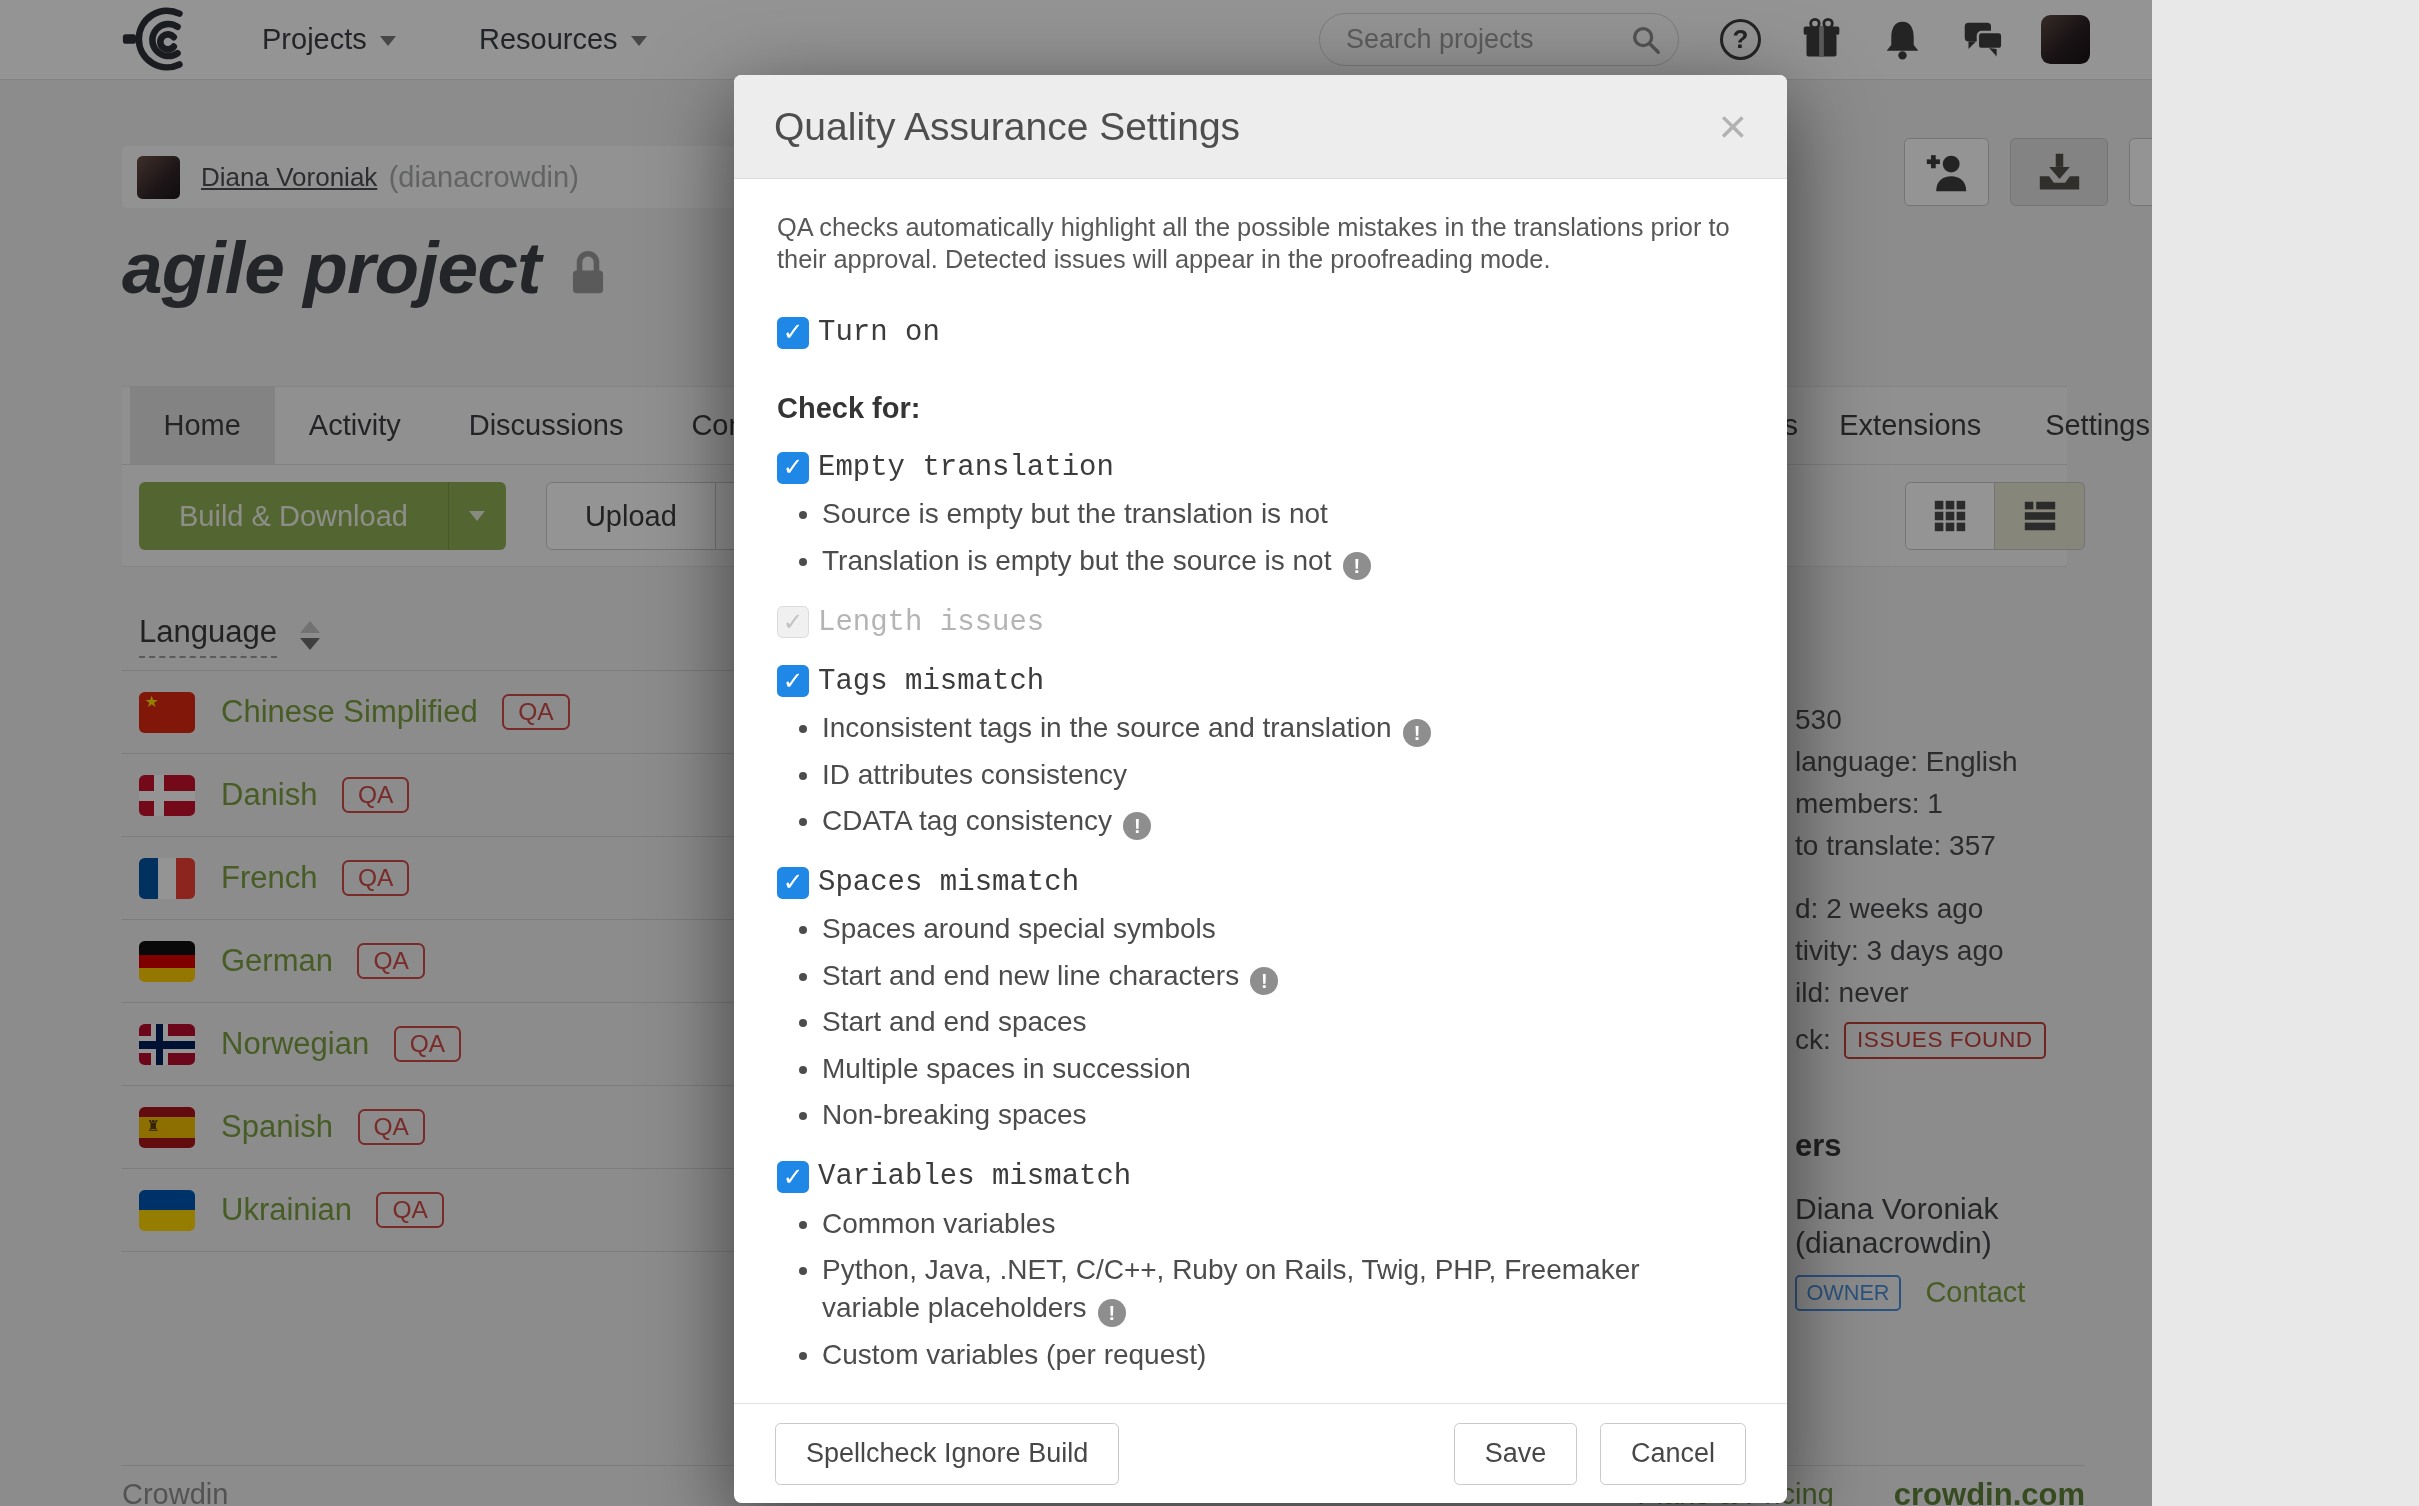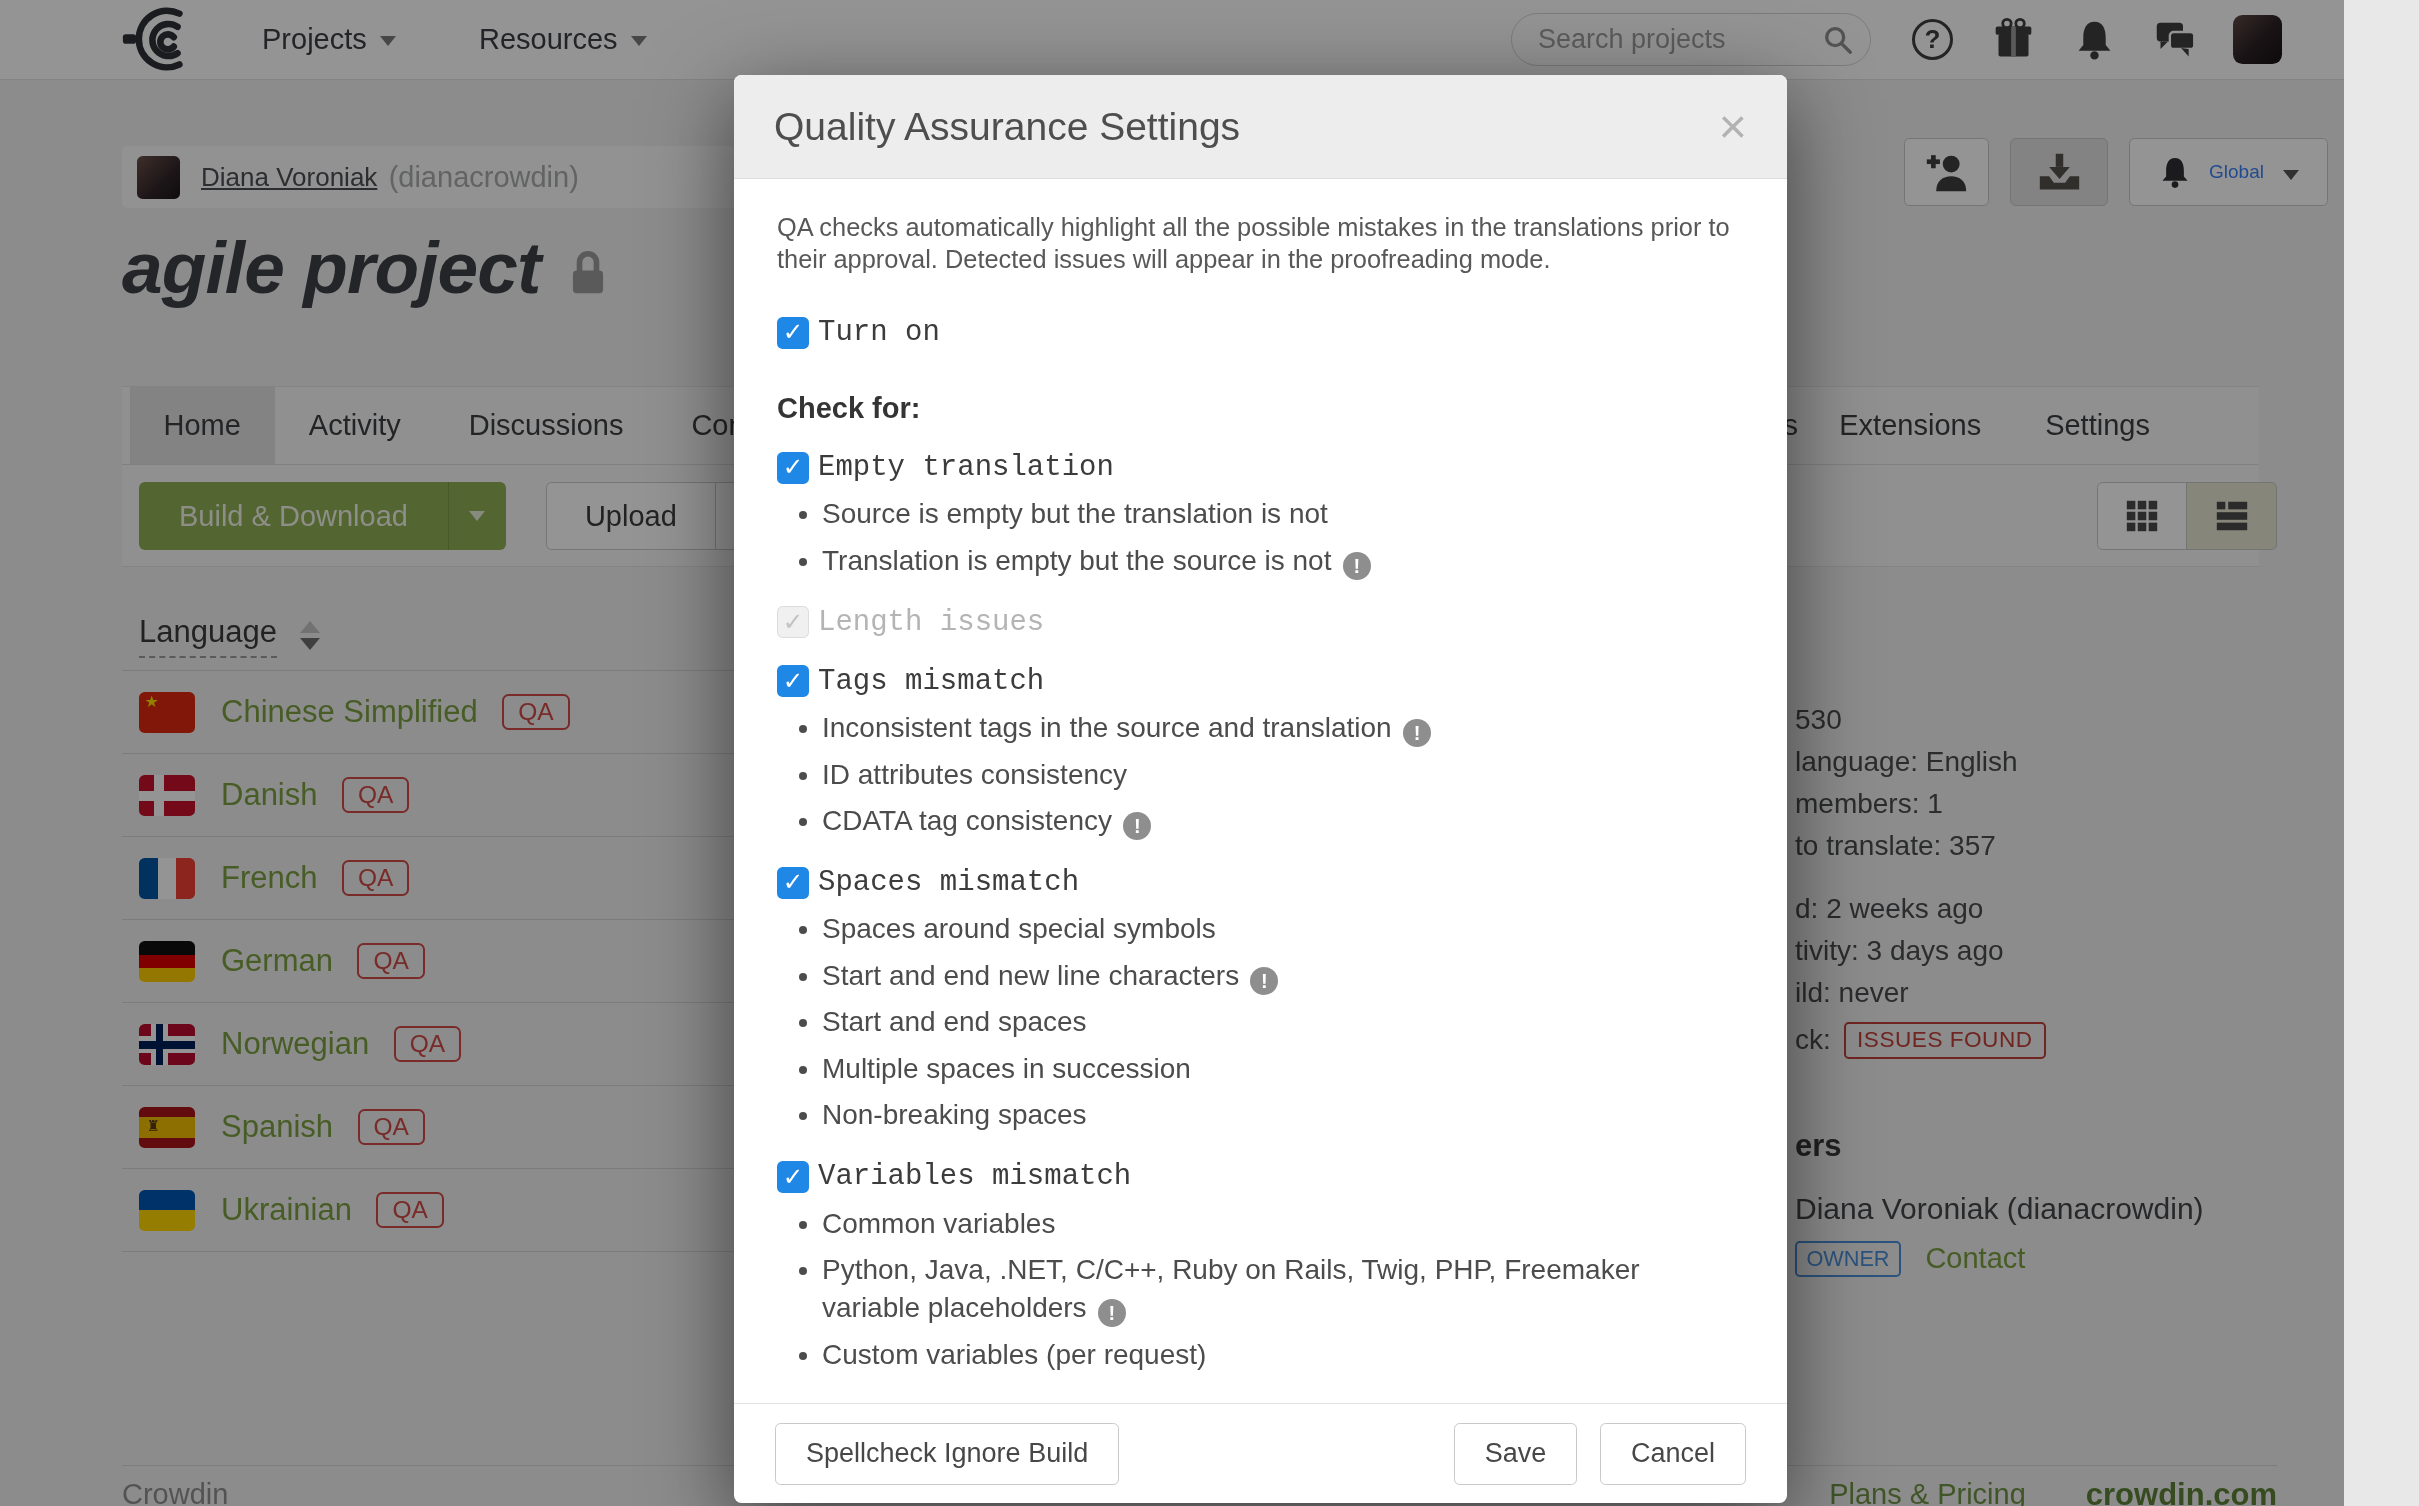--- a/index.html
+++ b/index.html
@@ -1,17 +1,17 @@
 <!DOCTYPE html>
 <html style="font-size:15px"><head>
 <meta charset="utf-8">
 <style>
   html,body{margin:0;padding:0;overflow:hidden;background:#e8e8e8;}
   *{box-sizing:border-box;font-family:"Liberation Sans","DejaVu Sans",sans-serif;}
-  .stage{position:relative;width:2344px;height:1507px;background:#f1f1f1;overflow:hidden;}
+  .stage{position:relative;width:2152px;height:1507px;background:#f1f1f1;overflow:hidden;}
 
   
   .navbar{position:absolute;top:0;left:0;right:0;height:80px;background:#fff;border-bottom:1.9px solid #e2e2e2;display:flex;align-items:center;padding-left:121px;}
   .logo{width:81px;height:68px;margin-right:60px;cursor:pointer;}
   .menu{display:inline-flex;align-items:center;font-size:29px;color:#3d3f45;margin-right:79px;cursor:pointer;}
   .caret{width:0;height:0;border-left:8.5px solid transparent;border-right:8.5px solid transparent;border-top:10.4px solid #7a7a7a;margin-left:13px;margin-top:3.8px;}
   .nav-right{margin-left:auto;display:flex;align-items:center;padding-right:62px;}
   .search{position:relative;width:360px;height:53px;border:1.9px solid #d5d5d5;border-radius:28px;display:flex;align-items:center;padding:0 53px 0 26px;margin-right:38px;background:#fff;}
   .search-ph{font-size:27px;color:#9f9f9f;}
   .search-glass{position:absolute;right:15px;top:9.4px;}

